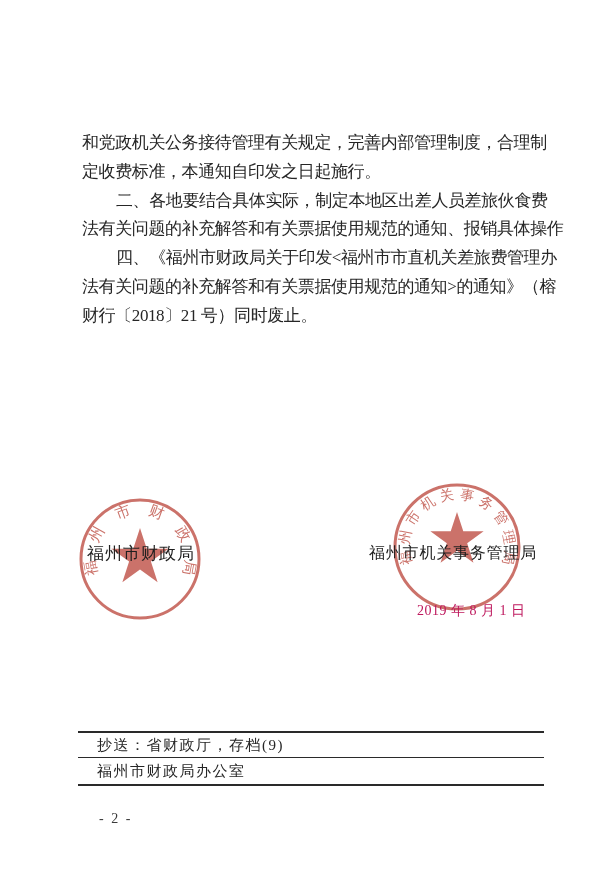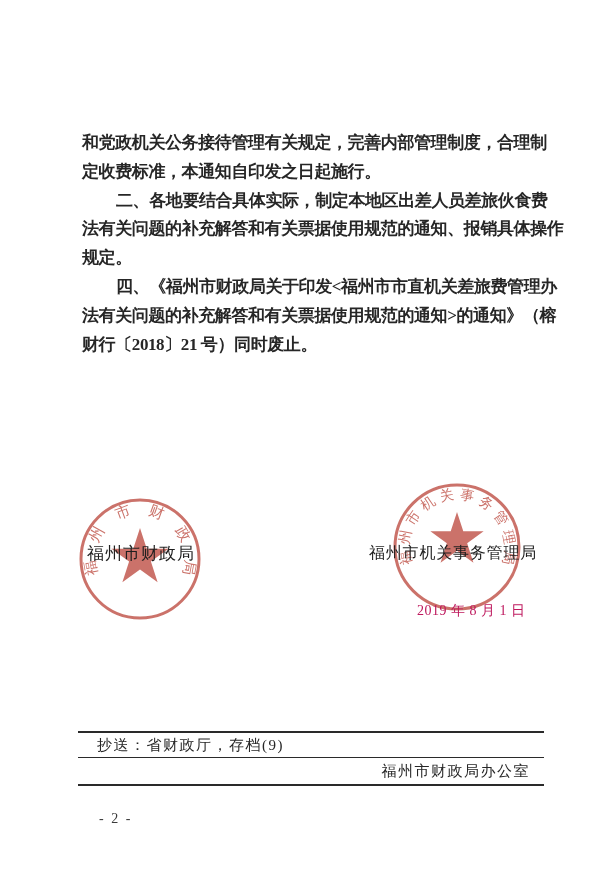--- a/index.html
+++ b/index.html
@@ -18,21 +18,21 @@
   }
   
   .body-text{
     position:absolute;
     left:82px;top:129px;width:474px;
     font-size:17px;
     letter-spacing:-0.4px;
     line-height:28.8px;
     color:var(--ink);
   }
-  .line{white-space:nowrap;font-weight:bold;}
+  .line{white-space:nowrap;}
   .line.indent{padding-left:34px;}
 
   
   .seal{position:absolute;opacity:0.82;}
   .seal-left{left:77px;top:496px;}
   .seal-right{left:391px;top:481px;}
   .seal-ring{stroke:var(--seal-red);fill:none;stroke-width:3;}
   .seal-star{fill:var(--seal-red);}
   .ring-text{fill:var(--seal-red);font-family:"Liberation Serif","DejaVu Serif",serif;}
   .ring-text-left{font-size:15px;}
@@ -55,39 +55,38 @@
   .rule{position:absolute;left:78px;width:466px;background:#2a2a2a;}
   .rule-1{top:731px;height:2px;}
   .rule-2{top:757px;height:1px;}
   .rule-3{top:784px;height:2px;}
   .cc-line{
     position:absolute;left:97px;top:736px;
     font-size:15px;letter-spacing:1.5px;color:var(--ink);white-space:nowrap;
   }
   .issuer-row{
     position:absolute;left:97px;top:762px;width:433px;
-    display:flex;justify-content:flex-end;
+    display:flex;justify-content:space-between;
     font-size:15px;letter-spacing:1.5px;color:var(--ink);white-space:nowrap;
   }
   .page-number{
     position:absolute;left:99px;top:811px;
     font-size:14px;letter-spacing:2px;color:#3a3a3a;
   }
 </style>
 </head>
 <body>
 
 <div class="page">
 
   <div class="body-text">
     <div class="line">和党政机关公务接待管理有关规定，完善内部管理制度，合理制</div>
     <div class="line">定收费标准，本通知自印发之日起施行。</div>
     <div class="line indent">二、各地要结合具体实际，制定本地区出差人员差旅伙食费</div>
     <div class="line">法有关问题的补充解答和有关票据使用规范的通知、报销具体操作</div>
-    <div class="line">规定。</div>
     <div class="line indent">四、《福州市财政局关于印发&lt;福州市市直机关差旅费管理办</div>
     <div class="line">法有关问题的补充解答和有关票据使用规范的通知&gt;的通知》（榕</div>
     <div class="line">财行〔2018〕21 号）同时废止。</div>
   </div>
 
   <svg class="seal seal-left" width="126" height="126" viewBox="0 0 126 126">
     <defs>
       <path id="arcL" d="M 20.7 78.4 A 45 45 0 1 1 105.3 78.4" fill="none"></path>
     </defs>
     <circle class="seal-ring" cx="63" cy="63" r="59"></circle>

